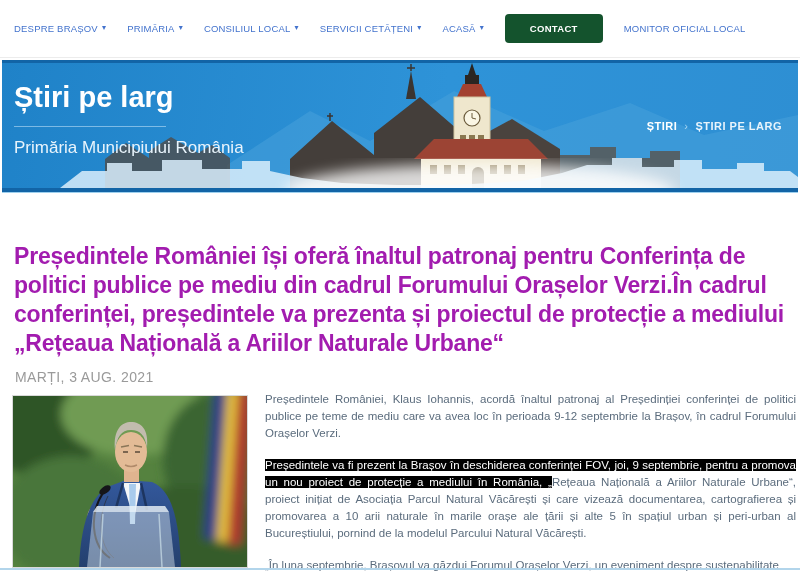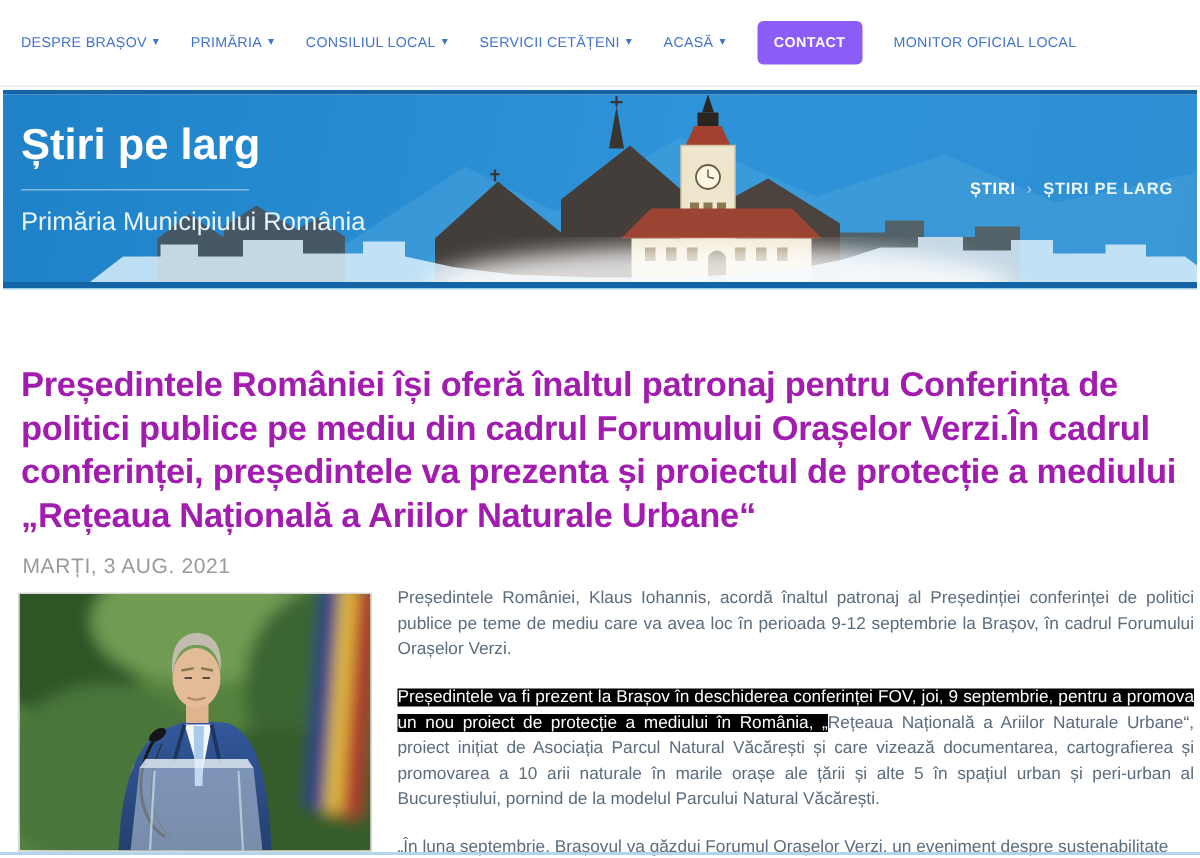--- a/index.html
+++ b/index.html
@@ -9,22 +9,22 @@
   
   .header{position:absolute;top:0;left:0;width:800px;height:58px;background:#fff;
     border-bottom:1px solid #ececec;display:flex;align-items:center;justify-content:space-between;
     padding:0 12px 0 14px;box-sizing:border-box;}
   .logo{display:flex;align-items:center;gap:9px;}
   .logo-text{font-style:italic;font-weight:bold;font-size:17px;color:#161616;letter-spacing:.2px;}
   .nav{display:flex;align-items:center;gap:21px;}
   .nav-link{font-size:9.5px;font-weight:normal;color:#4373cd;letter-spacing:.2px;display:flex;
     align-items:center;gap:4px;cursor:pointer;white-space:nowrap;}
   .caret{font-size:8px;color:#4373cd;line-height:1;transform:translateY(-1px);}
-  .nav-contact{background:#8b5cf6;color:#fff;font-size:9.5px;font-weight:bold;letter-spacing:.3px;
-    padding:9px 11px;border-radius:4px;cursor:pointer;white-space:nowrap;text-align:right;}
+  .nav-contact{background:#14532d;color:#fff;font-size:9.5px;font-weight:bold;letter-spacing:.3px;
+    padding:9px 25px;border-radius:4px;cursor:pointer;white-space:nowrap;text-align:right;}
 
   
   .banner{position:absolute;top:60px;left:2px;width:796px;height:132px;box-sizing:border-box;
     border-top:3px solid #1264a6;border-bottom:4px solid #1264a6;
     background:linear-gradient(100deg,#1f82c8 0%,#2e93d8 55%,#2e8fd3 100%);overflow:hidden;}
   .banner-underline{position:absolute;top:192px;left:2px;width:796px;height:1px;background:#9ed0ee;}
   .banner-art{position:absolute;top:0;left:0;width:796px;height:125px;}
   .banner-title{position:absolute;left:12px;top:18px;font-size:29px;font-weight:600;color:#fff;}
   .banner-divider{position:absolute;left:12px;top:63px;width:152px;height:1px;
     background:rgba(215,240,255,.5);}

